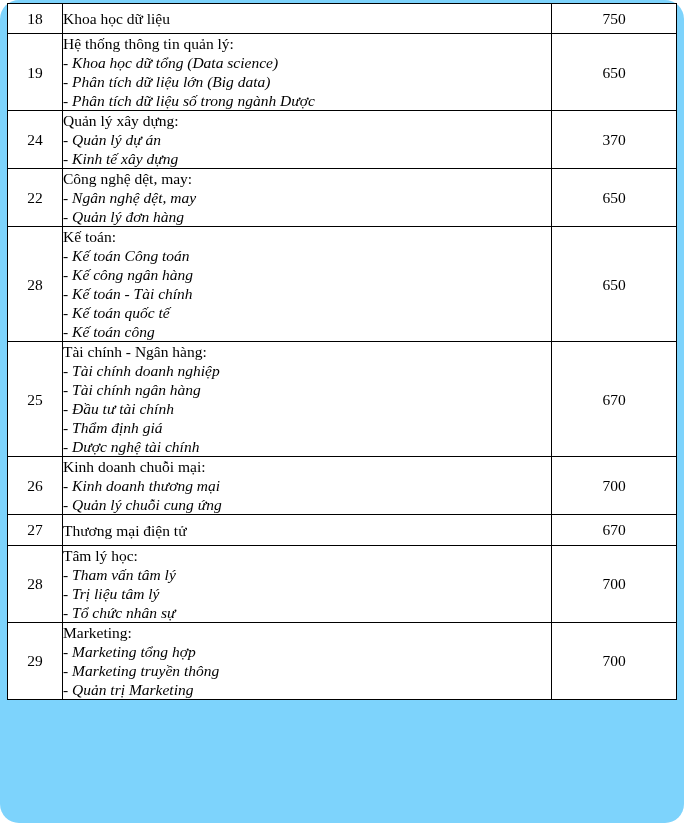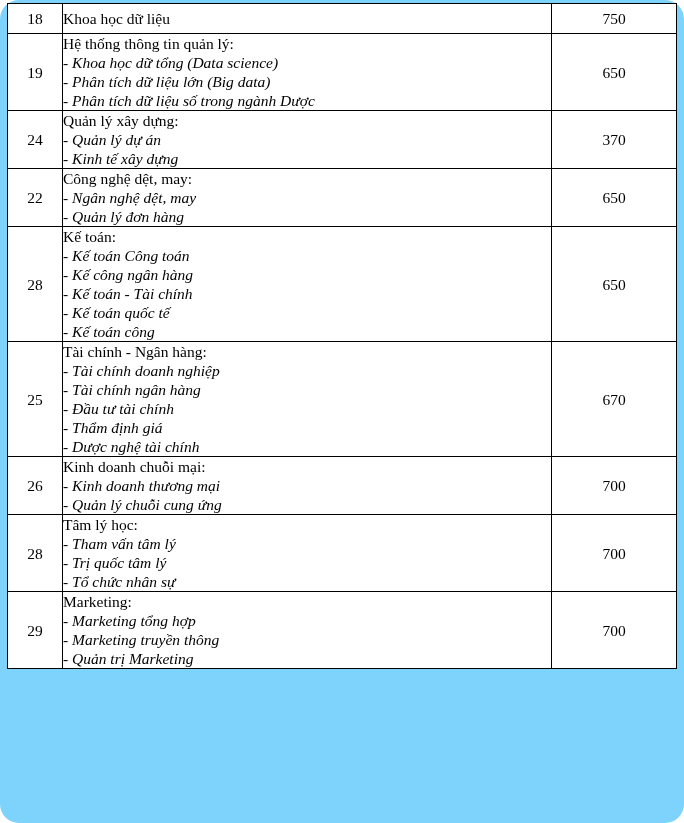--- a/index.html
+++ b/index.html
@@ -157,26 +157,33 @@
         </tr>
         <tr>
           <td class="cell-index">26</td>
           <td class="cell-major">
             <div class="major-title">Kinh doanh chuỗi mại:</div>
             <div class="major-sub">- Kinh doanh thương mại</div>
             <div class="major-sub">- Quản lý chuỗi cung ứng</div>
           </td>
           <td class="cell-score">700</td>
         </tr>
+        <tr class="single-line">
+          <td class="cell-index">27</td>
+          <td class="cell-major">
+            <div class="major-title">Thương mại điện tử</div>
+          </td>
+          <td class="cell-score">670</td>
+        </tr>
         <tr>
           <td class="cell-index">28</td>
           <td class="cell-major">
             <div class="major-title">Tâm lý học:</div>
             <div class="major-sub">- Tham vấn tâm lý</div>
-            <div class="major-sub">- Trị quốc tâm lý</div>
+            <div class="major-sub">- Trị liệu tâm lý</div>
             <div class="major-sub">- Tổ chức nhân sự</div>
           </td>
           <td class="cell-score">700</td>
         </tr>
         <tr>
           <td class="cell-index">29</td>
           <td class="cell-major">
             <div class="major-title">Marketing:</div>
             <div class="major-sub">- Marketing tổng hợp</div>
             <div class="major-sub">- Marketing truyền thông</div>

